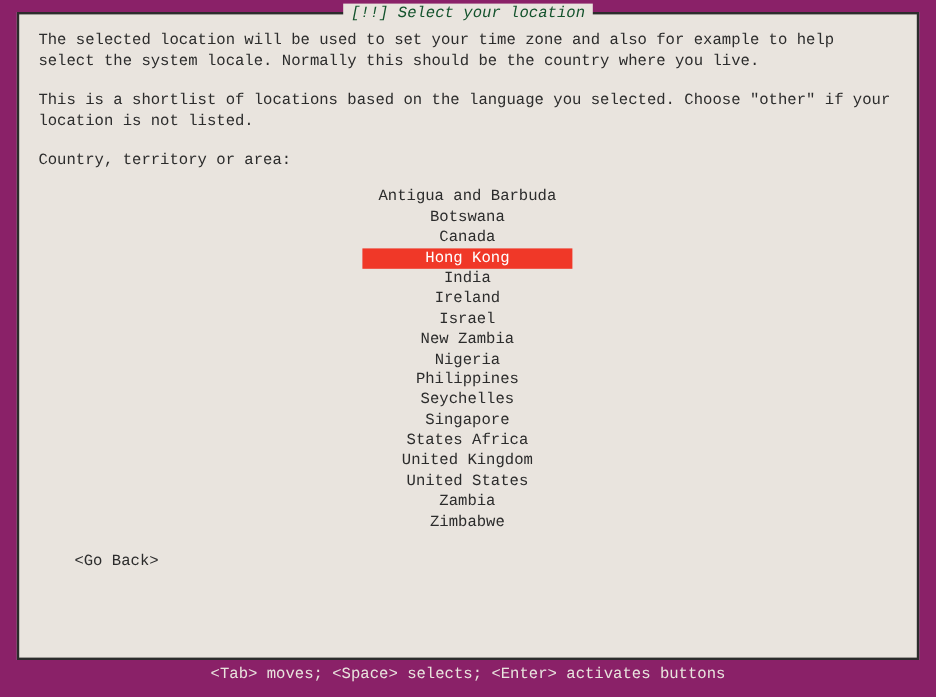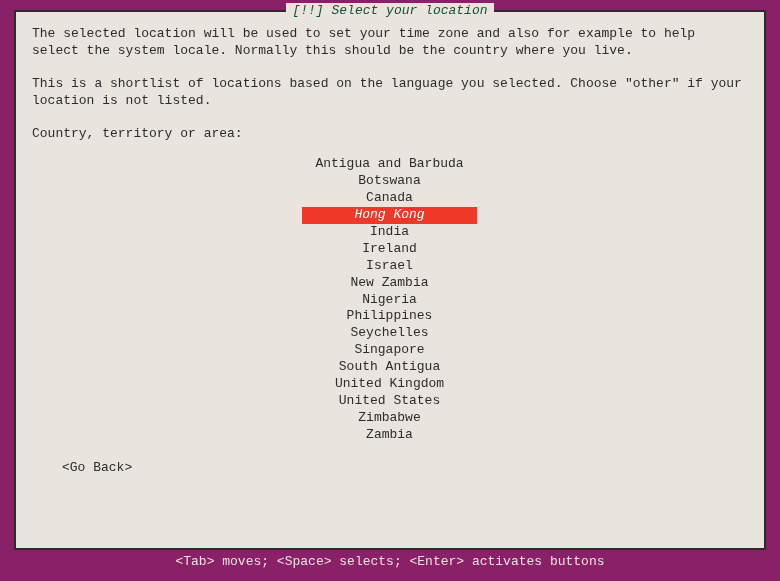--- a/index.html
+++ b/index.html
@@ -57,21 +57,20 @@
     }
     .list-item {
       white-space: pre;
       cursor: pointer;
       display: block;
       width: 175px;
     }
     .list-item.selected {
       background: #f03828;
       color: #ffffff;
-      font-style: italic;
     }
     .go-back {
       margin-top: 16px;
       margin-left: 30px;
       display: inline-block;
       cursor: pointer;
     }
     .footer {
       color: #e9e4de;
       padding: 4px 2px 0 2px;
@@ -97,23 +96,23 @@
           <div class="list-item">Canada</div>
           <div class="list-item selected">Hong Kong</div>
           <div class="list-item">India</div>
           <div class="list-item">Ireland</div>
           <div class="list-item">Israel</div>
           <div class="list-item">New Zambia</div>
           <div class="list-item">Nigeria</div>
           <div class="list-item">Philippines</div>
           <div class="list-item">Seychelles</div>
           <div class="list-item">Singapore</div>
-          <div class="list-item">South Antigua</div>
+          <div class="list-item">States Africa</div>
           <div class="list-item">United Kingdom</div>
           <div class="list-item">United States</div>
+          <div class="list-item">Zambia</div>
           <div class="list-item">Zimbabwe</div>
-          <div class="list-item">Zambia</div>
         </div>
       <div class="go-back">&lt;Go Back&gt;</div>
     </div>
   </div>
 </div>
 <div class="footer">&lt;Tab&gt; moves; &lt;Space&gt; selects; &lt;Enter&gt; activates buttons</div>
 
 </body></html>

